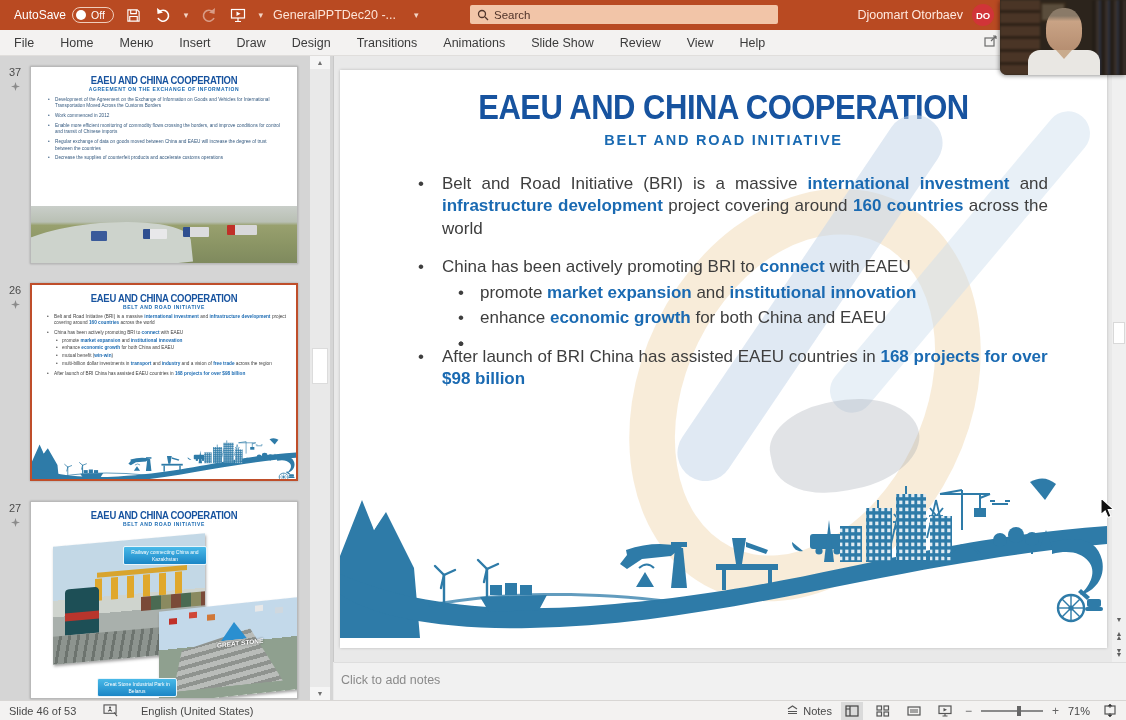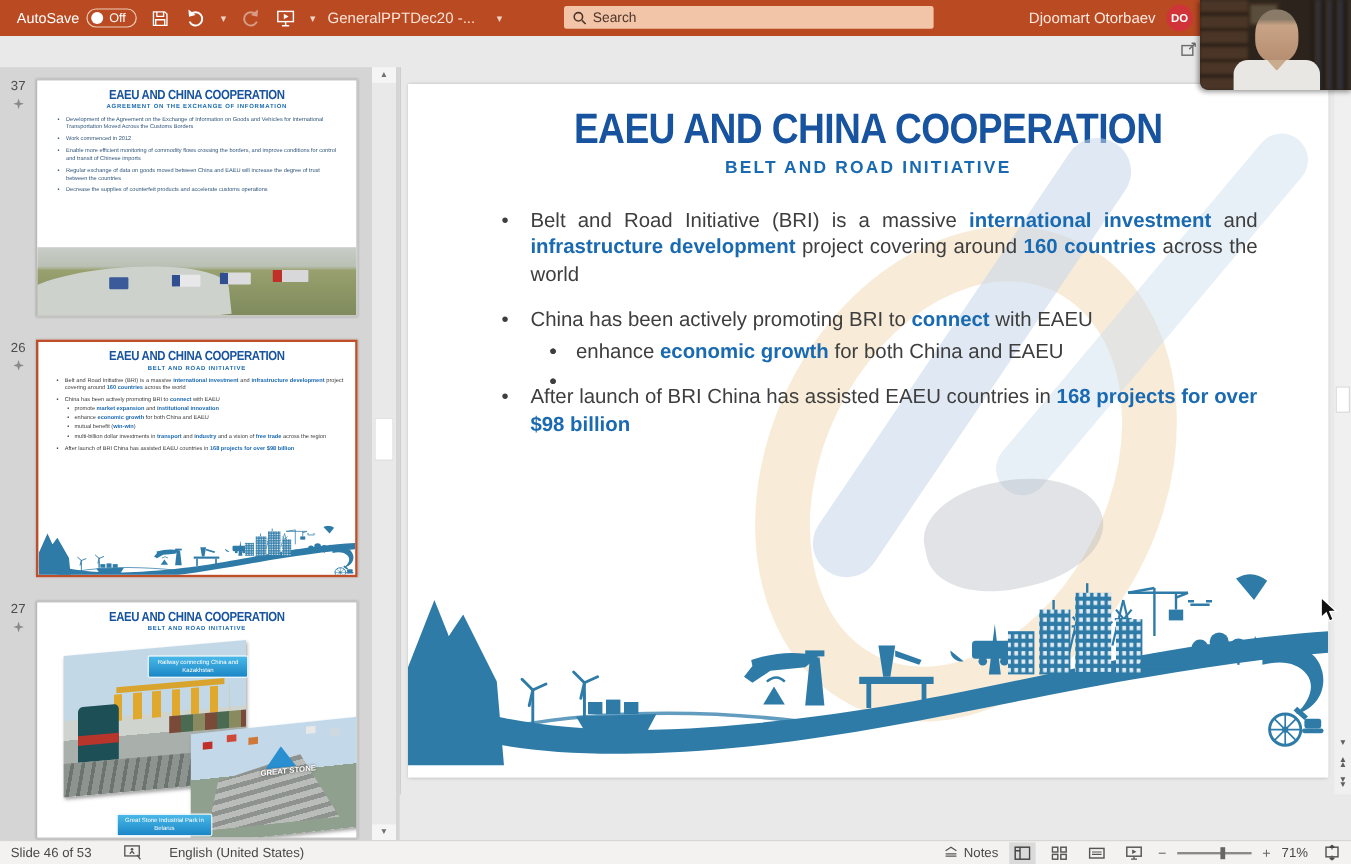--- a/index.html
+++ b/index.html
@@ -309,20 +309,34 @@
     </div>
     <div id="searchbox">
       <svg class="icon" style="position:absolute;left:7px" width="12" height="12" viewBox="0 0 12 12">
           <circle cx="5" cy="5" r="3.5" fill="none" stroke="#50342a" stroke-width="1.3"></circle>
           <path d="M8 8 L11 11" stroke="#50342a" stroke-width="1.3"></path>
         </svg>
       <span>Search</span>
     </div>
   </div>
 
+  <div id="menubar">
+      <span class="mtab">File</span>
+      <span class="mtab">Home</span>
+      <span class="mtab">Меню</span>
+      <span class="mtab">Insert</span>
+      <span class="mtab">Draw</span>
+      <span class="mtab">Design</span>
+      <span class="mtab">Transitions</span>
+      <span class="mtab">Animations</span>
+      <span class="mtab">Slide Show</span>
+      <span class="mtab">Review</span>
+      <span class="mtab">View</span>
+      <span class="mtab">Help</span>
+    </div>
   <span id="share-btn">
     <svg class="icon" width="14" height="14" viewBox="0 0 14 14">
         <rect x="1" y="4" width="9" height="8" fill="none" stroke="#6c6c6c" stroke-width="1.2"></rect>
         <path d="M7 7 L12 2 M12 2 L9 2 M12 2 L12 5" fill="none" stroke="#6c6c6c" stroke-width="1.2"></path>
       </svg>
   </span>
 
   <div id="thumb-panel">
 
     <span class="slide-num" style="top:10px">37</span>
@@ -442,20 +456,21 @@
         <div class="bl lvl1 just">
           <span class="mk">•</span>
           <span class="tx"><span>Belt and Road Initiative (BRI) is a massive </span><span class="hl">international investment</span><span> and </span><span class="hl">infrastructure development</span><span> project covering around </span><span class="hl">160 countries</span><span> across the world</span></span>
         </div>
         <div class="bl lvl1 gap">
           <span class="mk">•</span>
           <span class="tx"><span>China has been actively promoting BRI to </span><span class="hl">connect</span><span> with EAEU</span></span>
         </div>
         <div class="bl lvl2">
           <span class="mk">•</span>
+          <span class="tx"><span>promote </span><span class="hl">market expansion</span><span> and </span><span class="hl">institutional innovation</span></span>
         </div>
         <div class="bl lvl2">
           <span class="mk">•</span>
           <span class="tx"><span>enhance </span><span class="hl">economic growth</span><span> for both China and EAEU</span></span>
         </div>
         <div class="bl lvl2">
           <span class="mk">•</span>
         </div>
         <div class="bl lvl2">
           <span class="mk">•</span>
@@ -477,20 +492,23 @@
     <div class="nav-btn" style="top:572px">
         <span>▲</span>
         <span>▲</span>
       </div>
     <div class="nav-btn" style="top:589px">
         <span>▼</span>
         <span>▼</span>
       </div>
   </div>
 
+  <div id="notes-pane">
+    <div id="notes-text">Click to add notes</div>
+  </div>
 
   <div id="statusbar">
     <div class="sb-left">
       <span id="sb-slide">Slide 46 of 53</span>
       <span id="sb-acc-icon">
         <svg class="icon" width="15" height="13" viewBox="0 0 16 14">
             <rect x="1" y="1" width="13" height="9" fill="none" stroke="#555" stroke-width="1.2"></rect>
             <circle cx="7.5" cy="4" r="1.2" fill="#555"></circle>
             <path d="M5.5 8 L7.5 5.8 L9.5 8" fill="none" stroke="#555" stroke-width="1.1"></path>
             <path d="M12 9 L15 13" stroke="#555" stroke-width="1.2"></path>

